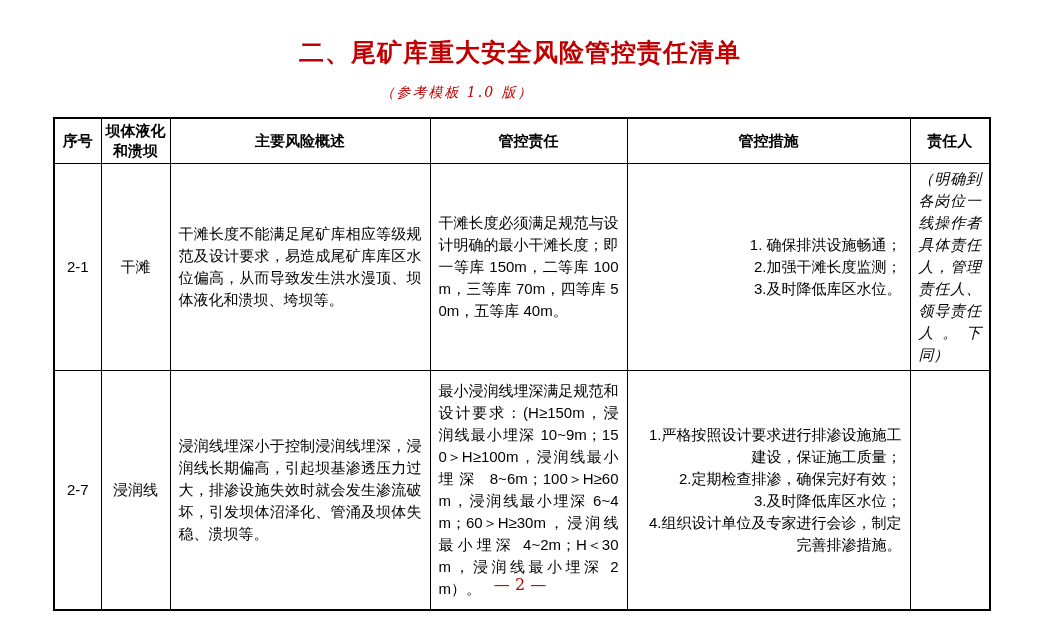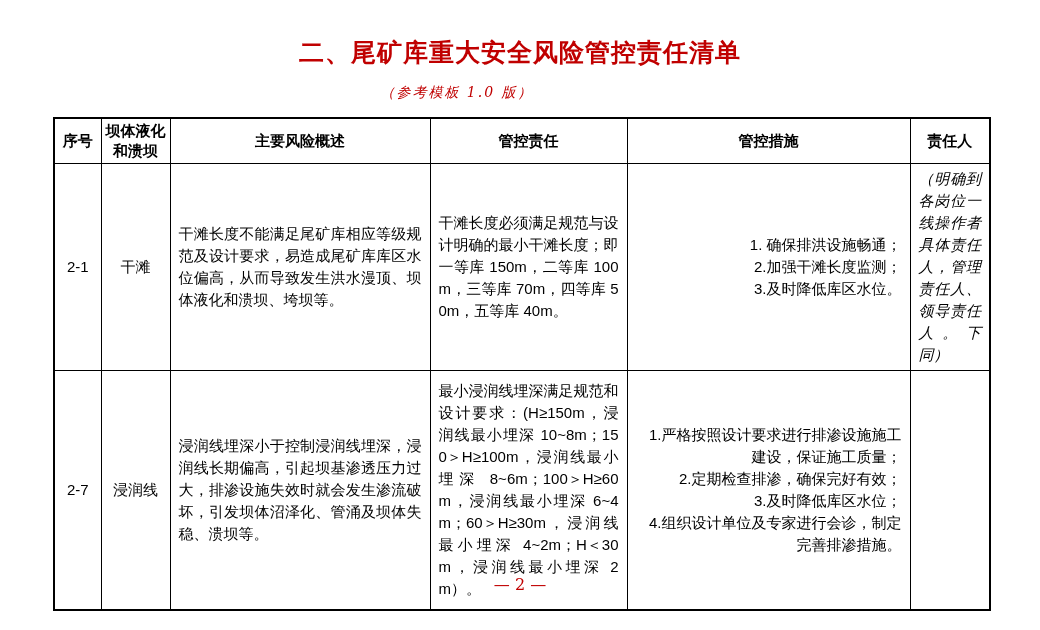--- a/index.html
+++ b/index.html
@@ -111,21 +111,21 @@
       <td class="justify top">干滩长度必须满足规范与设计明确的最小干滩长度；即一等库 150m，二等库 100m，三等库 70m，四等库 50m，五等库 40m。</td>
       <td class="measures">1. 确保排洪设施畅通；
 2.加强干滩长度监测；
 3.及时降低库区水位。</td>
       <td class="owner-cell">（明确到各岗位一线操作者具体责任人，管理责任人、领导责任人。下同）</td>
     </tr>
     <tr class="row-2">
       <td class="center">2-7</td>
       <td class="center">浸润线</td>
       <td class="justify">浸润线埋深小于控制浸润线埋深，浸润线长期偏高，引起坝基渗透压力过大，排渗设施失效时就会发生渗流破坏，引发坝体沼泽化、管涌及坝体失稳、溃坝等。</td>
-      <td class="justify top">最小浸润线埋深满足规范和设计要求：(H≥150m，浸润线最小埋深 10~8m；150＞H≥100m，浸润线最小埋深 8~6m；100＞H≥60m，浸润线最小埋深 6~4m；60＞H≥30m，浸润线最小埋深 4~2m；H＜30m，浸润线最小埋深 2m）。</td>
+      <td class="justify top">最小浸润线埋深满足规范和设计要求：(H≥150m，浸润线最小埋深 10~9m；150＞H≥100m，浸润线最小埋深 8~6m；100＞H≥60m，浸润线最小埋深 6~4m；60＞H≥30m，浸润线最小埋深 4~2m；H＜30m，浸润线最小埋深 2m）。</td>
       <td class="measures">1.严格按照设计要求进行排渗设施施工建设，保证施工质量；
 2.定期检查排渗，确保完好有效；
 3.及时降低库区水位；
 4.组织设计单位及专家进行会诊，制定完善排渗措施。</td>
       <td class="owner-cell"></td>
     </tr>
   </tbody>
 </table>
 
 <div class="page-number">—  2  —</div>

